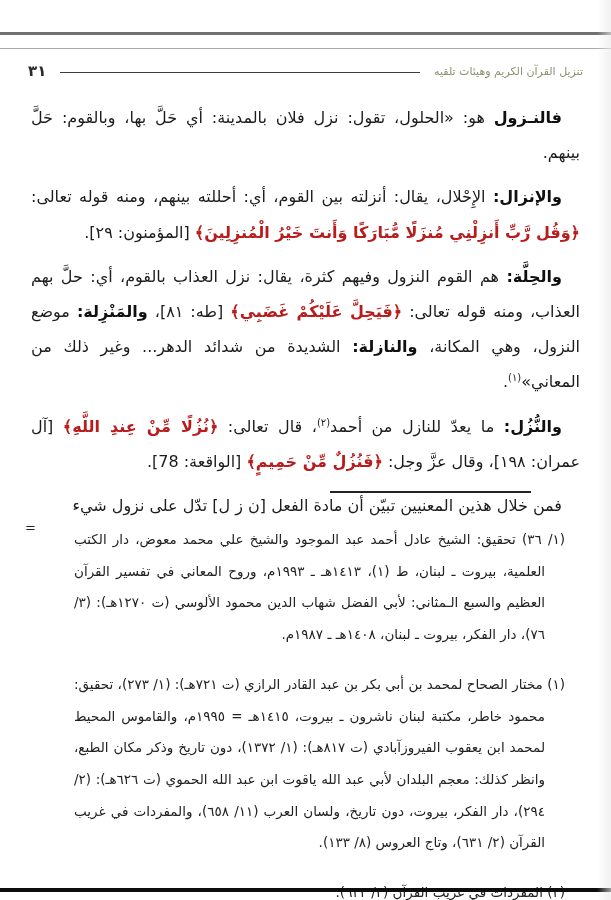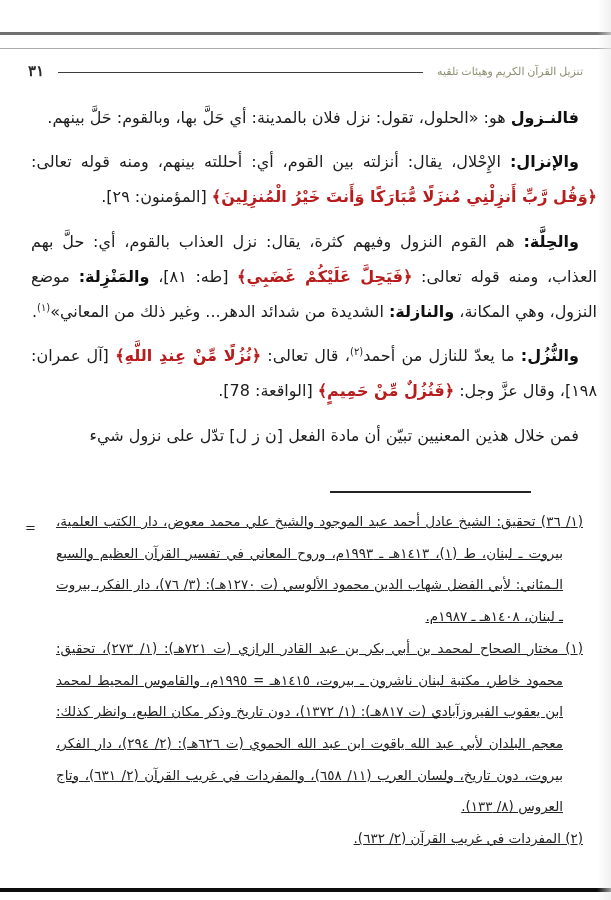--- a/index.html
+++ b/index.html
@@ -16,47 +16,47 @@
     background:linear-gradient(to left,#e9e9e9,rgba(255,255,255,0));opacity:.65;}
   
   .top-rule-1{position:absolute;top:32px;left:0;width:100%;height:3px;background:#707070;}
   .top-rule-2{position:absolute;top:48px;left:0;width:100%;height:1px;background:#a9a9a9;}
   
   .bottom-rule{position:absolute;top:888px;left:0;width:100%;height:4px;background:#0d0d0d;}
 
   
   .header{
     position:absolute;top:62px;left:28px;right:28px;
-    display:flex;align-items:center;direction:ltr;font-family:Liberation Serif, serif;
+    display:flex;align-items:center;direction:ltr;
   }
   .page-number{font-size:15px;font-weight:bold;color:#2a2a2a;letter-spacing:1px;}
   .header-rule{flex:1;height:1px;background:#3c3c3c;margin:2px 14px 0 14px;}
   .header-title{font-size:11px;}
 
   
   .body-text{
-    position:absolute;top:100px;right:14px;left:31px;
+    position:absolute;top:100px;right:31px;left:31px;
     direction:rtl;text-align:justify;
     font-size:16px;line-height:2.2;
   }
   .para{margin:0 0 9px 0;text-indent:18px;}
   .b{font-weight:bold;color:#101010;}
   .quran{font-weight:bold;color:#b91c1c;}
   .fnref{font-size:10px;vertical-align:super;line-height:0;}
 
   
   .fn-sep{position:absolute;top:491px;right:80px;width:201px;height:2px;background:#222;}
 
   
   .footnotes{
     position:absolute;top:506px;right:28px;left:56px;
     direction:rtl;text-align:justify;
     font-size:13.5px;line-height:2.35;color:#222;
   }
-  .fn{margin:0;padding-right:20px;text-indent:-20px;text-decoration:underline;}
+  .fn{margin:18px;padding-right:20px;text-indent:-20px;}
   .cont-mark{
     position:absolute;left:-31px;top:7px;
     font-size:13px;color:#222;direction:ltr;
   }
 </style>
 </head>
 <body>
 
 <div class="page">
 

